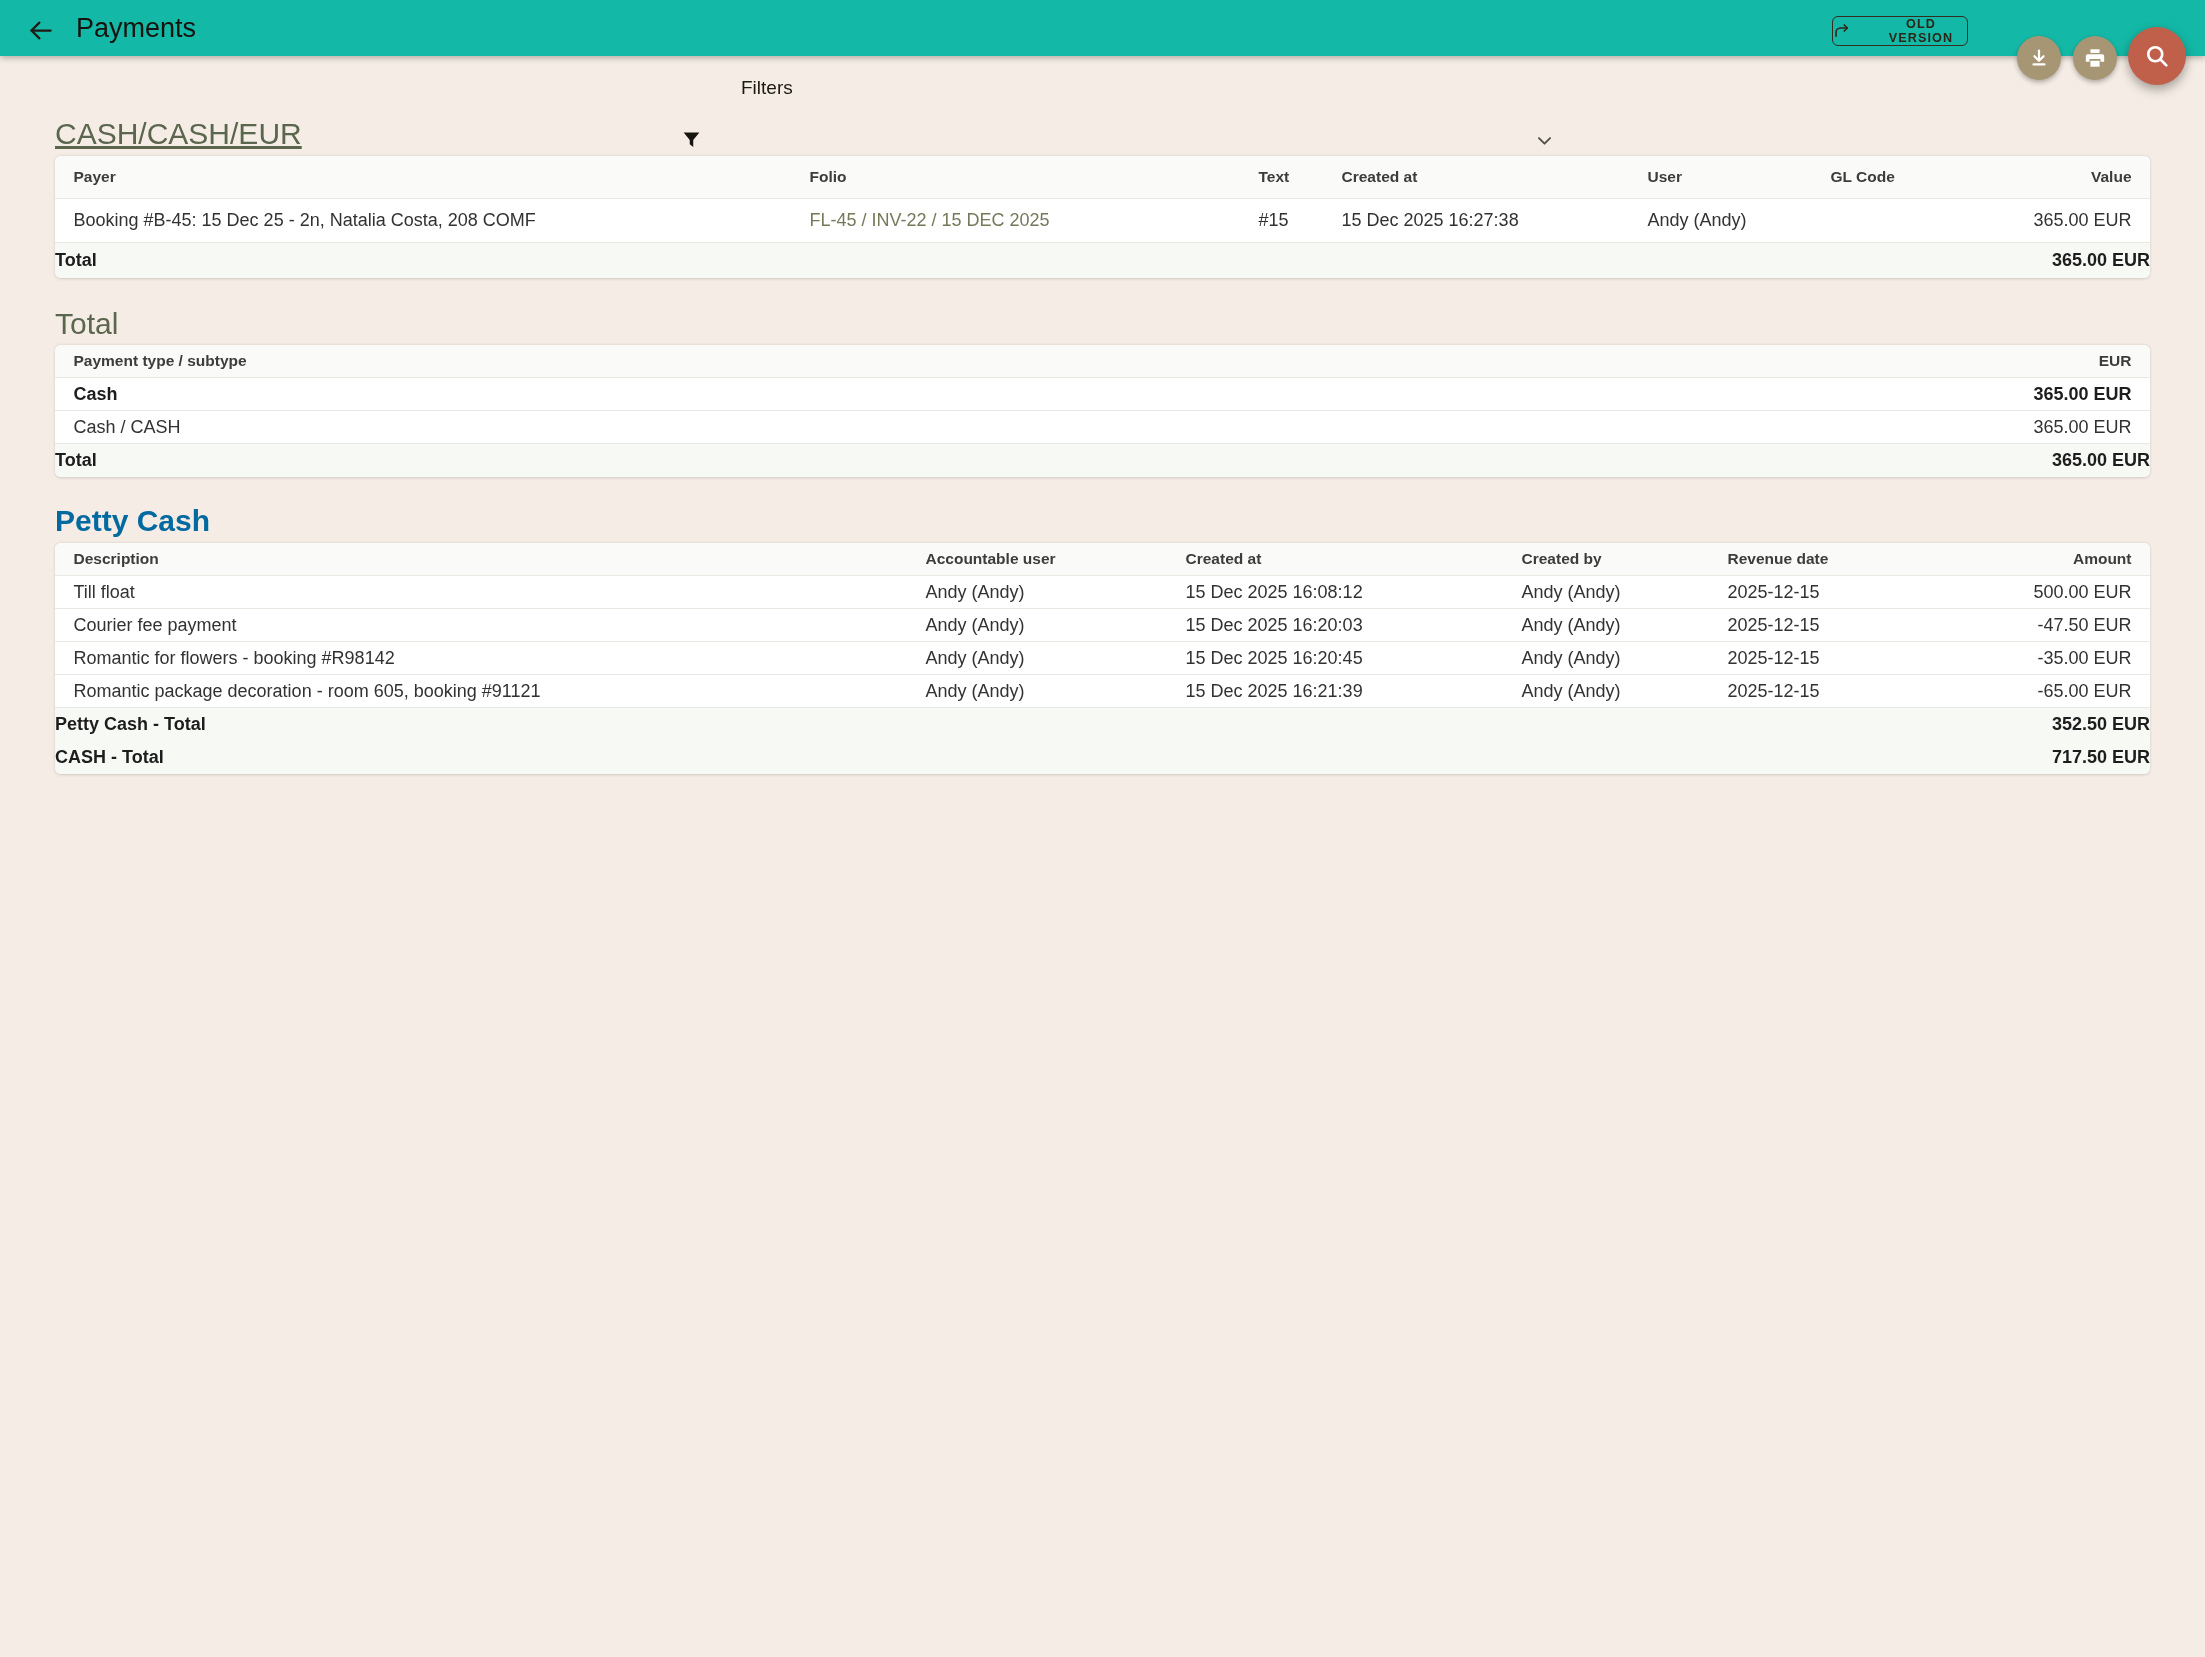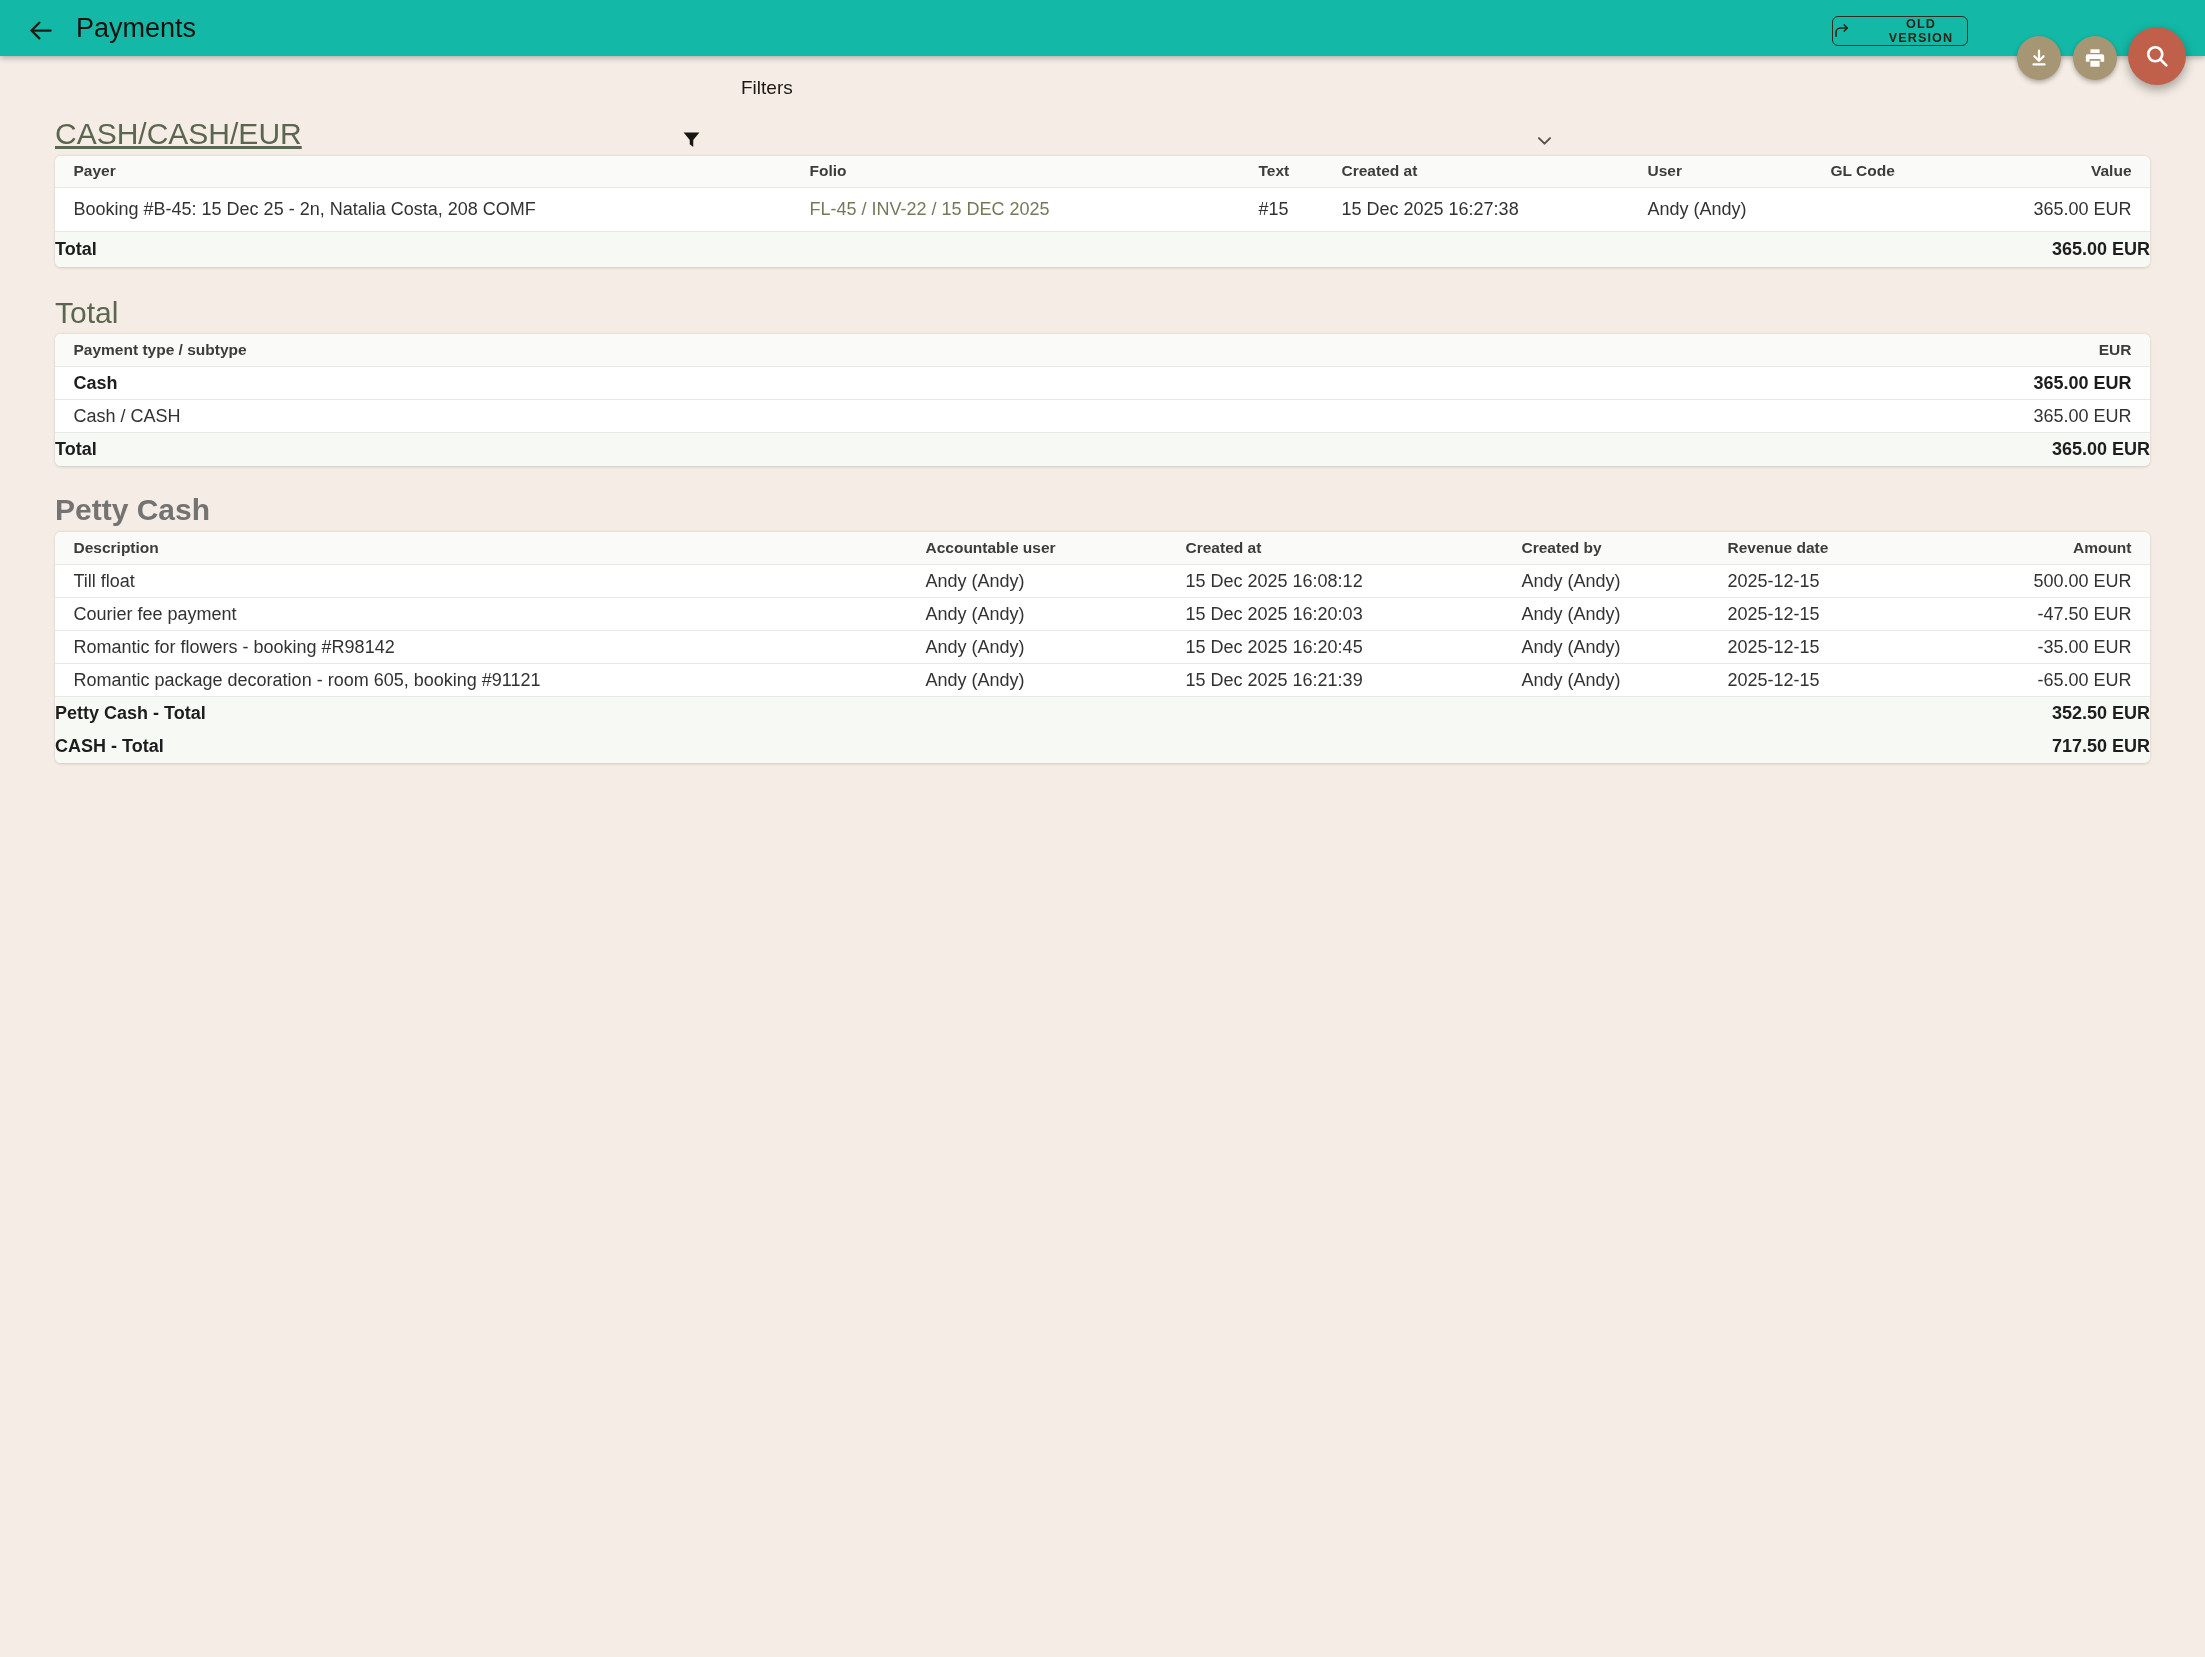--- a/index.html
+++ b/index.html
@@ -63,42 +63,42 @@
     display: flex; align-items: center; font-size: 19px; color: #1b1913;
   }
   .filters-chevron { position: absolute; left: 1519px; top: 75px; color: #54504a; }
 
   
   .content { position: absolute; left: 55px; top: 112px; width: 2095px; }
 
   .section-title {
     font-size: 30px; line-height: 31px; font-weight: 400; color: #5b664e;
   }
-  .section-title.red { color: #737373; font-weight: 700; }
+  .section-title.red { color: #0369a1; font-weight: 700; }
   .t1 { margin-top: 6px; text-decoration: underline; }
   .t2 { margin-top: 30px; }
   .t3 { margin-top: 28px; }
 
   .card {
     background: #ffffff; border-radius: 6px;
     box-shadow: 0 0.7px 3px rgba(0,0,0,0.16);
     margin-top: 6.7px; overflow: hidden; width: 2095px;
   }
 
   .row { display: grid; align-items: center; padding: 0 18.5px; border-bottom: 0.7px solid #e9e8e3; }
   .row:last-child { border-bottom: none; }
 
   .head-row { background: #fafbf8; font-size: 15.5px; font-weight: 600; color: #3c3c3c; }
   .body-row { font-size: 18px; color: #323232; background: #ffffff; }
   .total-row { background: #f7f9f5; font-size: 18px; font-weight: 700; color: #1d1d1d;
                display: flex; justify-content: space-between; align-items: center; }
 
   
   .grid-cash { grid-template-columns: 736px 449px 83px 306px 183px 178px 1fr; }
-  .h38 { height: 32px; } .h60 { height: 44px; } .h47 { height: 35px; }
+  .h38 { height: 43px; } .h60 { height: 44px; } .h47 { height: 35px; }
   .h45 { height: 33px; } .h44 { height: 33px; }
 
   .cell-right { text-align: right; }
   .folio-link { color: #75795a; cursor: pointer; }
 
   
   .grid-two { grid-template-columns: 1fr auto; }
   .bold { font-weight: 700; color: #1d1d1d; }
 
   

